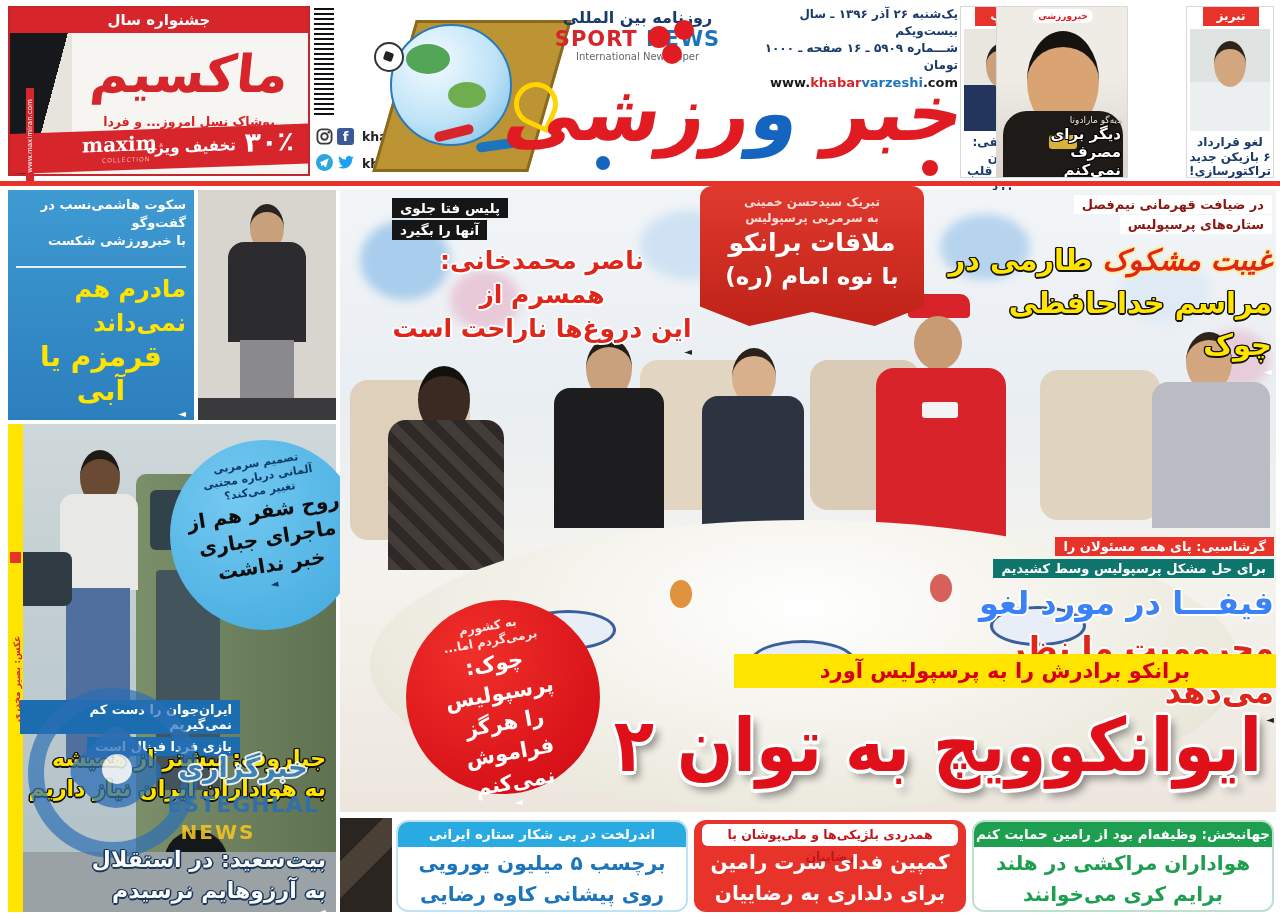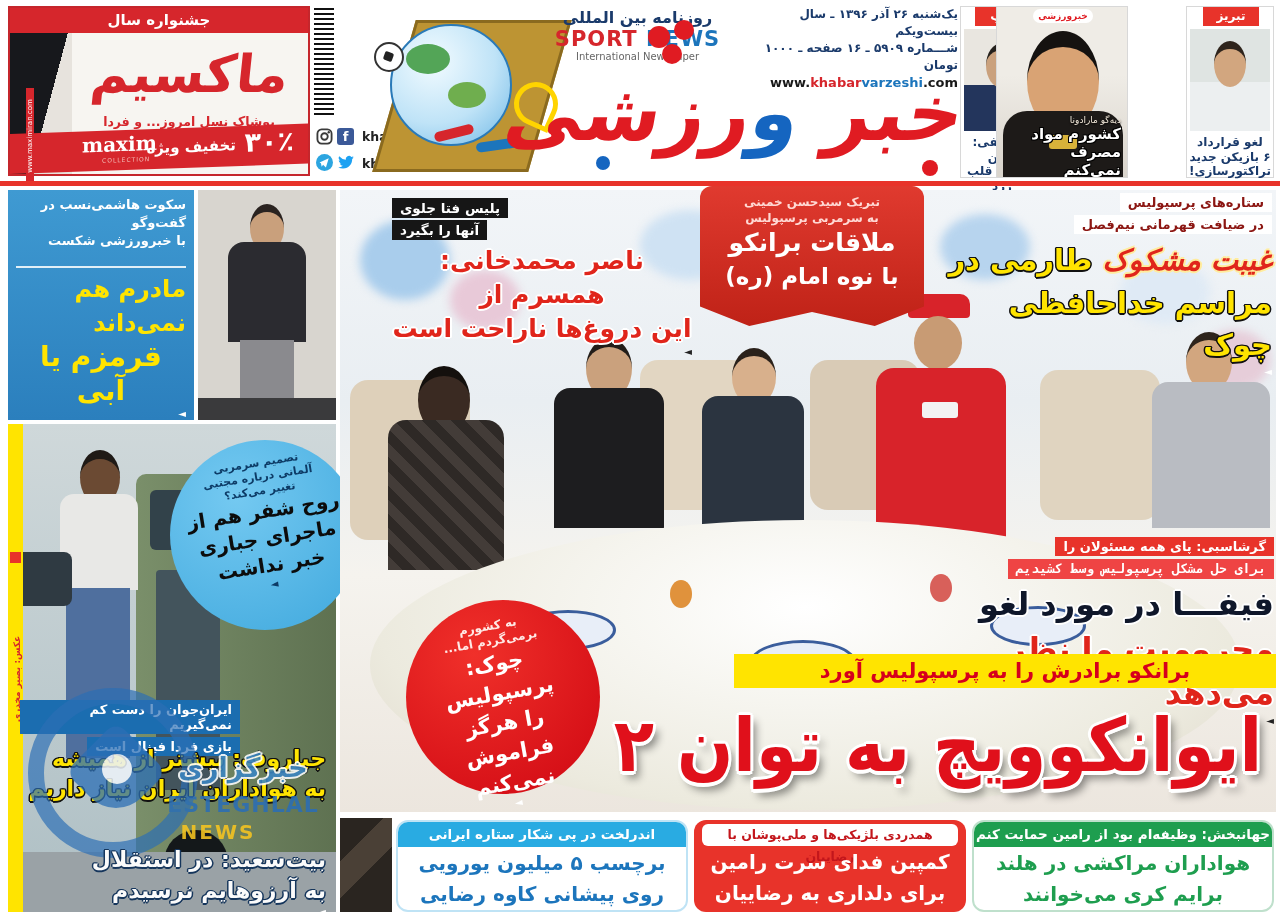--- a/index.html
+++ b/index.html
@@ -126,21 +126,21 @@
     </div>
   </div>
 
   <div class="abs" style="left:996px;top:6px;width:132px;height:172px;background:linear-gradient(180deg,#efece6 40%,#d9d4cc);border:1px solid #d8d8d8;box-sizing:border-box;overflow:hidden;">
     <div class="abs fa b ctr" style="left:36px;top:2px;width:60px;height:14px;background:#fff;border-radius:8px;color:#e01b22;font-size:9px;line-height:14px;">خبرورزشی</div>
     <div class="portrait-head" style="left:30px;top:24px;width:72px;height:84px;background:#d9a374;border-top:16px solid #151210;"></div>
     <div class="abs" style="left:6px;top:104px;width:120px;height:70px;background:#1d1a18;border-radius:24px 24px 0 0;"></div>
     <div class="abs" style="left:52px;top:128px;width:28px;height:14px;background:#d8b23a;border-radius:3px;"></div>
     <div class="abs fa rgt" style="right:6px;top:108px;width:90px;">
       <div style="color:#f3e9da;font-size:9px;text-shadow:0 1px 2px #000;">دیه‌گو مارادونا</div>
-      <div class="b" style="color:#fff;font-size:15px;text-shadow:1px 1px 0 #000,-1px -1px 0 #000,1px -1px 0 #000,-1px 1px 0 #000;">کشورم مواد</div>
+      <div class="b" style="color:#fff;font-size:15px;text-shadow:1px 1px 0 #000,-1px -1px 0 #000,1px -1px 0 #000,-1px 1px 0 #000;">دیگر برای</div>
       <div class="b" style="color:#fff;font-size:15px;text-shadow:1px 1px 0 #000,-1px -1px 0 #000,1px -1px 0 #000,-1px 1px 0 #000;">مصرف نمی‌کنم</div>
     </div>
   </div>
 
   <div class="abs" style="left:1186px;top:6px;width:88px;height:172px;background:#fff;border:1px solid #d8d8d8;box-sizing:border-box;">
     <div class="abs fa b ctr" style="left:16px;top:0;width:56px;height:19px;background:#e8332a;color:#fff;font-size:12px;line-height:19px;">تبریز</div>
     <div class="abs" style="left:3px;top:22px;right:3px;height:102px;background:linear-gradient(180deg,#dfe4e2 52%,#eceff0 52%);">
       <div class="portrait-head" style="left:24px;top:12px;width:32px;height:38px;background:#d2a67f;border-top:8px solid #2e241c;"></div>
     </div>
     <div class="abs fa b ctr" style="left:2px;top:128px;right:2px;color:#1a3a6b;font-size:12px;line-height:14.5px;">
@@ -292,34 +292,34 @@
   </div>
 
   <div class="abs fa ctr" style="left:700px;top:186px;width:224px;height:140px;background:linear-gradient(180deg,#e03a2f,#bf2217);border-radius:12px 12px 0 0;clip-path:polygon(0 0,100% 0,100% 86%,78% 100%,50% 90%,22% 100%,0 86%);padding-top:8px;box-sizing:border-box;">
     <div class="b" style="color:#ffd9d4;font-size:12px;line-height:16px;">تبریک سیدحسن خمینی</div>
     <div class="b" style="color:#ffd9d4;font-size:12px;line-height:16px;">به سرمربی پرسپولیس</div>
     <div class="b" style="color:#fff;font-size:25px;line-height:34px;">ملاقات برانکو</div>
     <div class="b" style="color:#fff;font-size:23px;line-height:32px;">با نوه امام (ره)</div>
   </div>
 
   <div class="abs fa rgt" style="left:938px;top:192px;width:334px;">
+    <div style="margin-top:2px;"><span class="strip b" style="background:#fff;color:#8c1713;font-size:13px;">در ضیافت قهرمانی نیم‌فصل</span></div>
     <div><span class="strip b" style="background:#fff;color:#8c1713;font-size:13px;">ستاره‌های پرسپولیس</span></div>
-    <div style="margin-top:2px;"><span class="strip b" style="background:#fff;color:#8c1713;font-size:13px;">در ضیافت قهرمانی نیم‌فصل</span></div>
     <div class="b" style="font-size:29px;line-height:44px;margin-top:4px;white-space:nowrap;">
       <span class="oy" style="color:#e0251b;">غیبت مشکوک</span>
       <span class="ob" style="color:#ffe400;">طارمی در</span>
     </div>
     <div class="b ob" style="color:#ffe400;font-size:29px;line-height:42px;">مراسم خداحافظی چوک</div>
     <div class="mk" style="color:#fff;">◄</div>
   </div>
 
   <div class="abs fa rgt" style="left:900px;top:536px;width:374px;">
     <div><span class="strip b" style="background:#e8332a;color:#fff;font-size:13px;">گرشاسبی: پای همه مسئولان را</span></div>
-    <div style="margin-top:2px;"><span class="strip b" style="background:#ef4444;color:#fff;font-size:13px;font-family:Liberation Mono, monospace;">برای حل مشکل پرسپولیس وسط کشیدیم</span></div>
-    <div class="b ow" style="color:#0f172a;font-size:32px;line-height:46px;margin-top:2px;">فیفـــا در مورد لغو</div>
+    <div style="margin-top:2px;"><span class="strip b" style="background:#0f766e;color:#fff;font-size:13px;">برای حل مشکل پرسپولیس وسط کشیدیم</span></div>
+    <div class="b ow" style="color:#3b82f6;font-size:32px;line-height:46px;margin-top:2px;">فیفـــا در مورد لغو</div>
     <div class="b ow" style="color:#e0251b;font-size:32px;line-height:44px;">محرومیت ما نظر می‌دهد</div>
     <div class="mk">◄</div>
   </div>
 
   <div class="abs fa b ctr" style="left:734px;top:654px;width:542px;height:34px;background:#ffe400;color:#d6001c;font-size:21px;line-height:34px;">برانکو برادرش را به پرسپولیس آورد</div>
 
   <div class="abs fa b ctr owbig" style="left:600px;top:688px;width:676px;height:122px;color:#e0101b;font-size:66px;line-height:118px;white-space:nowrap;transform:scaleY(1.12);">ایوانکوویچ به توان ۲</div>
 
   <div class="abs circle" style="left:406px;top:600px;width:194px;height:194px;background:radial-gradient(circle at 35% 28%,#f0302a,#cf0712);">
     <div class="abs ctr fa" style="left:10px;top:18px;right:10px;transform:rotate(-10deg);">

